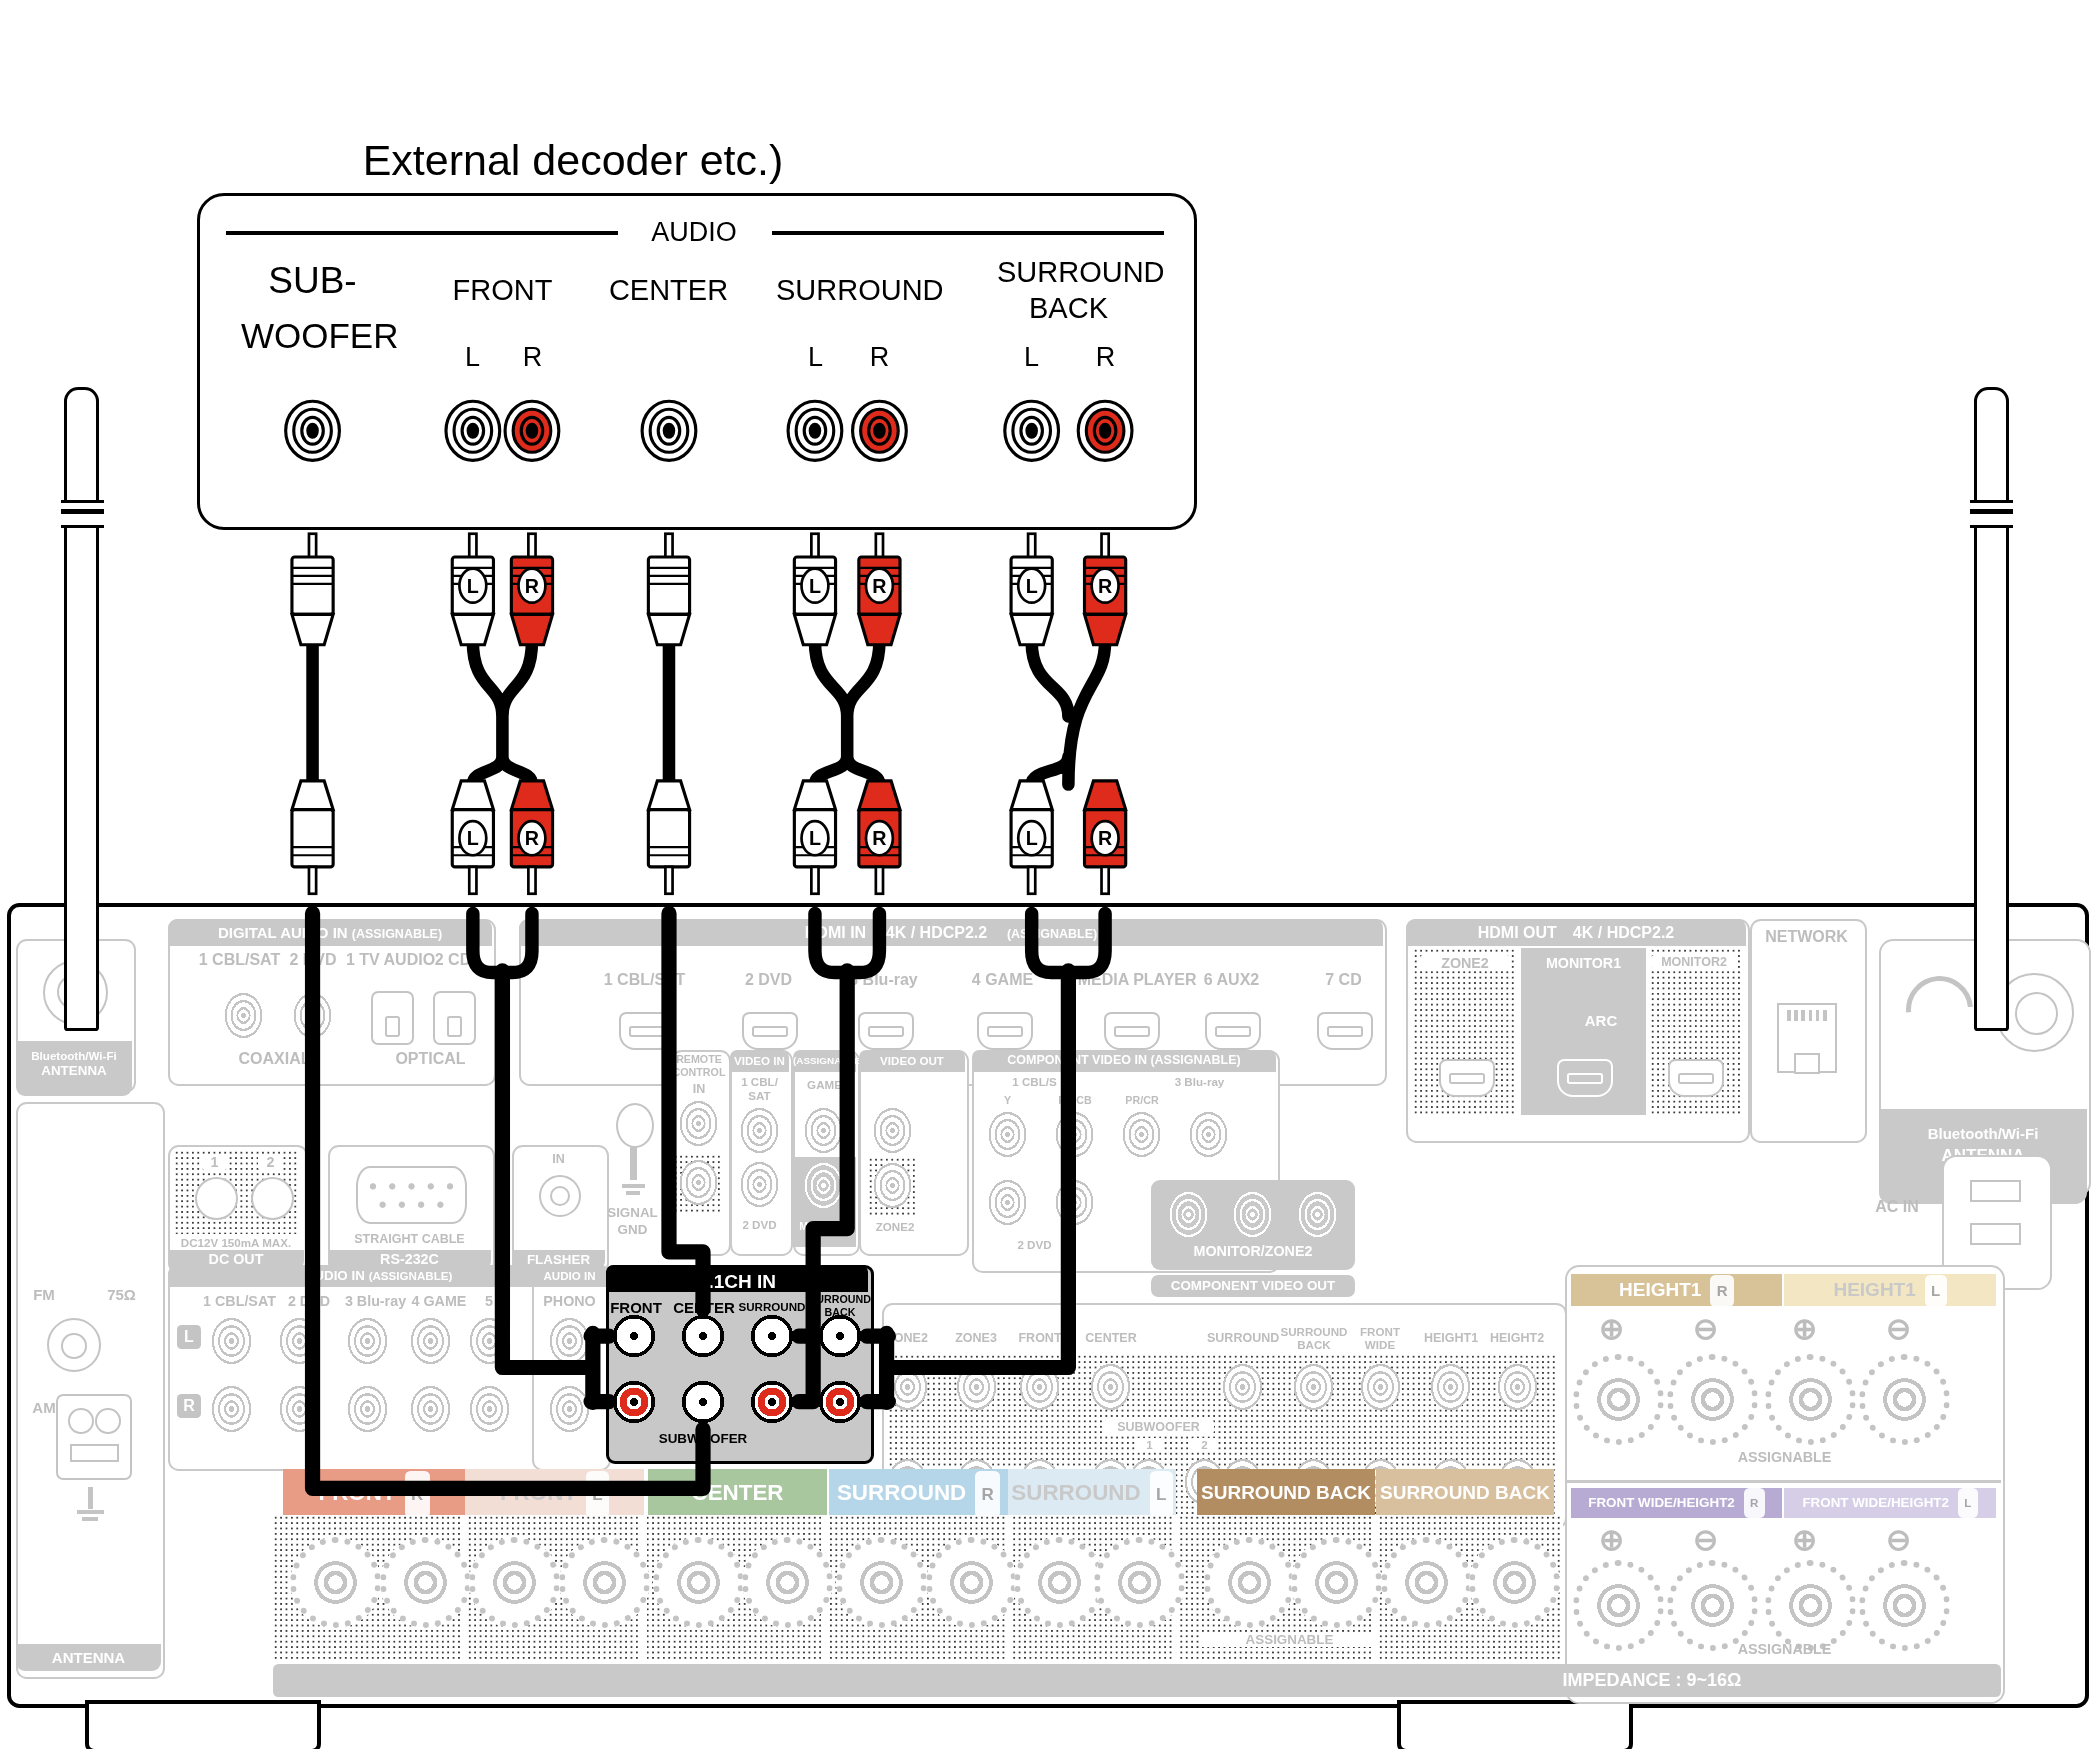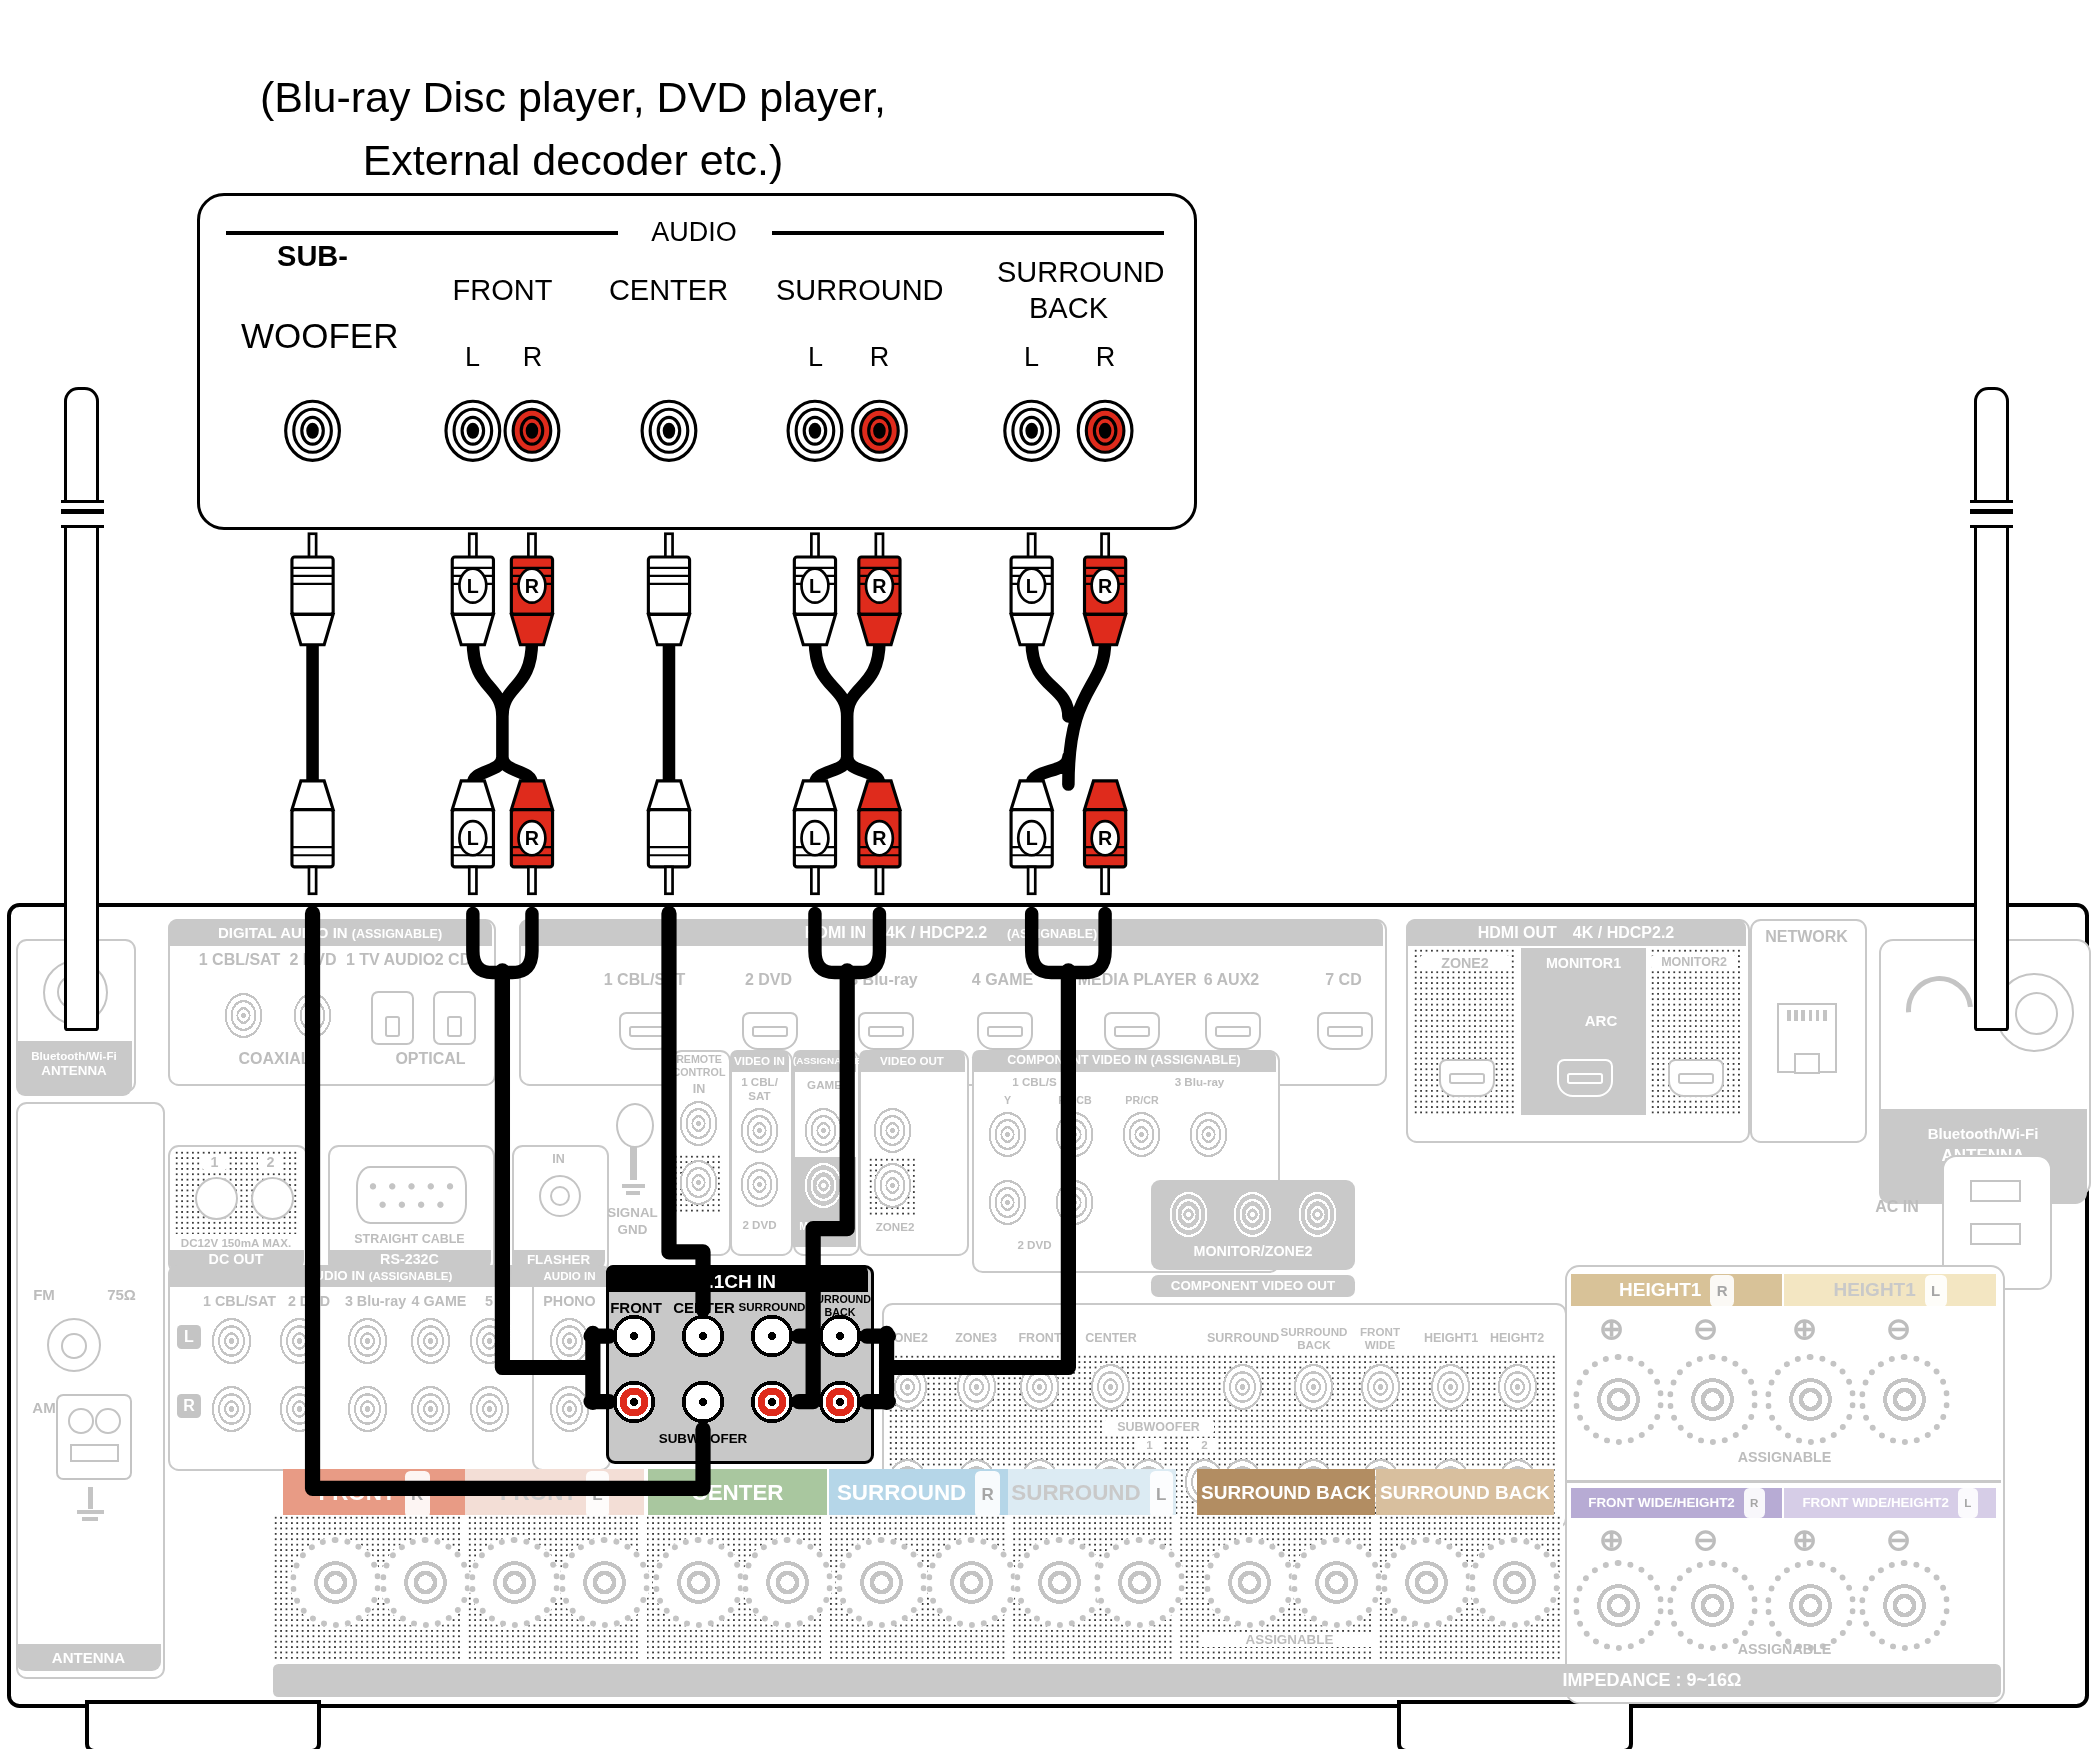--- a/index.html
+++ b/index.html
@@ -31,28 +31,27 @@
     radial-gradient(circle 3.6px at 86% 34%,#c4c4c4 2.7px,transparent 3.6px),radial-gradient(circle 3.6px at 23% 68%,#c4c4c4 2.7px,transparent 3.6px),
     radial-gradient(circle 3.6px at 41% 68%,#c4c4c4 2.7px,transparent 3.6px),radial-gradient(circle 3.6px at 59% 68%,#c4c4c4 2.7px,transparent 3.6px),
     radial-gradient(circle 3.6px at 77% 68%,#c4c4c4 2.7px,transparent 3.6px);}
   .collar{border-top:3.6px solid #000;border-bottom:3.6px solid #000;background:linear-gradient(#fff 0 6.3px,#000 6.3px 10.7px,#fff 10.7px);}
 </style>
 </head>
 <body>
 
 <div id="root">
 
-  <div class="a k" style="left:0;top:73px;width:1146px;font-size:43px;">(Blu-ray Disc player, DVD player,</div>
   <div class="a k" style="left:0;top:136px;width:1146px;font-size:43px;">External decoder etc.)</div>
 
   <div class="a" style="left:197px;top:193px;width:994px;height:331px;border:3.6px solid #000;border-radius:27px;background:#fff;z-index:5;"></div>
   <div class="a" style="left:226px;top:231px;width:392px;height:3.6px;background:#000;z-index:6;"></div>
   <div class="a" style="left:772px;top:231px;width:392px;height:3.6px;background:#000;z-index:6;"></div>
   <div class="a k" style="left:627px;top:217px;width:134px;font-size:27px;z-index:6;">AUDIO</div>
-  <div class="a k" style="left:241px;top:240px;width:143px;font-size:29px;z-index:6;font-weight:bold;">SUB-</div>
+  <div class="a k" style="left:241px;top:260px;width:143px;font-size:37px;z-index:6;">SUB-</div>
   <div class="a k" style="left:241px;top:292px;width:143px;font-size:35px;z-index:6;margin-top:24px;">WOOFER</div>
   <div class="a k" style="left:431px;top:274px;width:143px;font-size:29px;z-index:6;">FRONT</div>
   <div class="a k" style="left:597px;top:274px;width:143px;font-size:29px;z-index:6;">CENTER</div>
   <div class="a k" style="left:776px;top:274px;width:143px;font-size:29px;z-index:6;">SURROUND</div>
   <div class="a k" style="left:997px;top:256px;width:143px;font-size:29px;z-index:6;">SURROUND</div>
   <div class="a k" style="left:997px;top:292px;width:143px;font-size:29px;z-index:6;">BACK</div>
   <div class="a k" style="left:450px;top:342px;width:45px;font-size:27px;z-index:6;">L</div>
   <div class="a k" style="left:510px;top:342px;width:45px;font-size:27px;z-index:6;">R</div>
   <div class="a k" style="left:793px;top:342px;width:45px;font-size:27px;z-index:6;">L</div>
   <div class="a k" style="left:857px;top:342px;width:45px;font-size:27px;z-index:6;">R</div>

